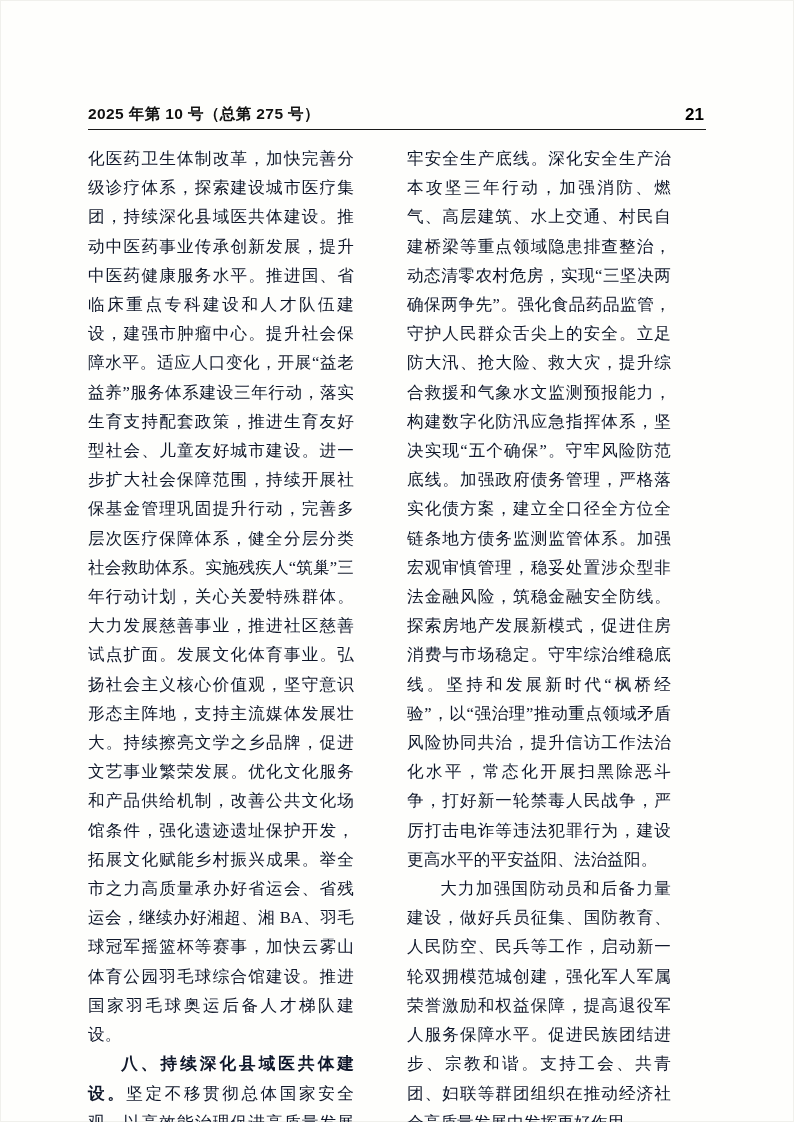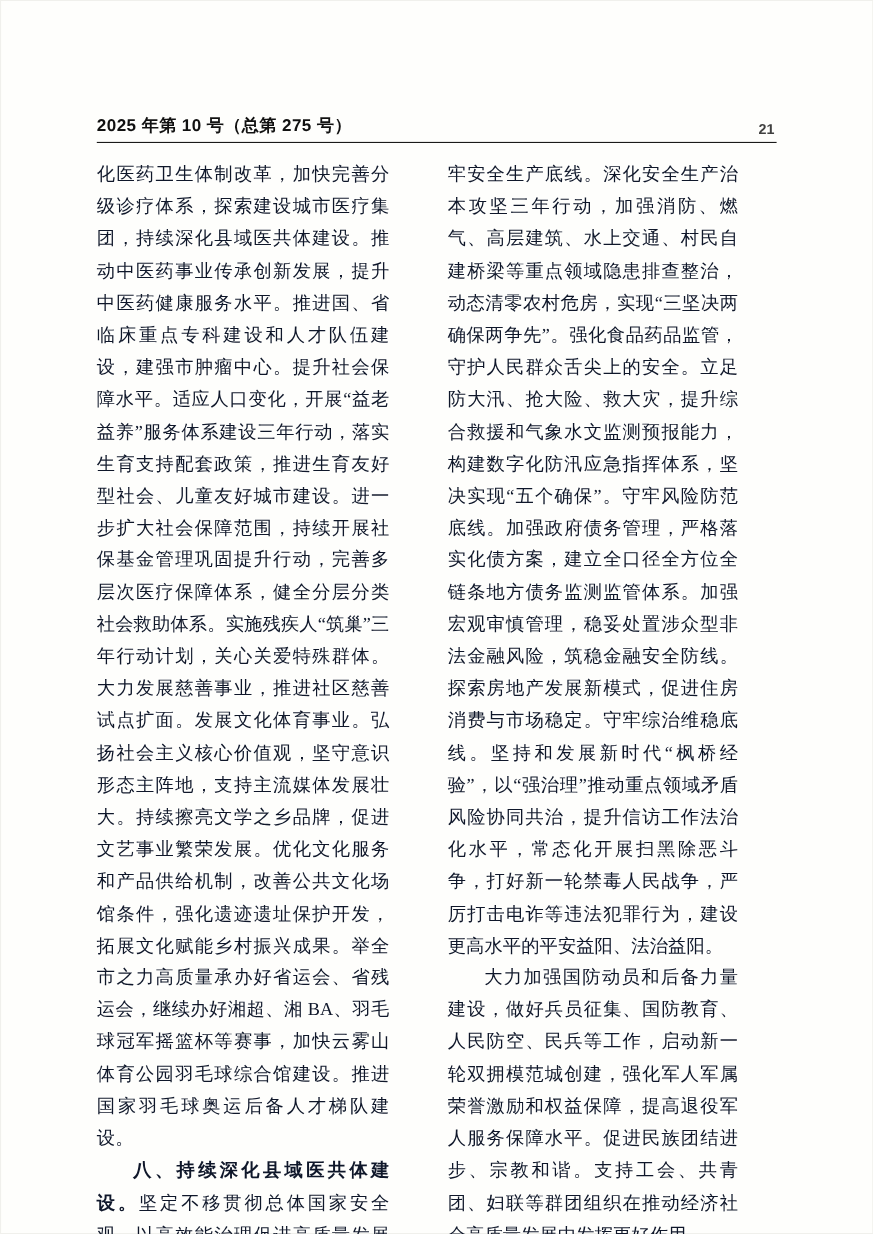--- a/index.html
+++ b/index.html
@@ -40,22 +40,22 @@
   .header-left {
     font-family: "Liberation Sans", sans-serif;
     font-weight: bold;
     font-size: 15.5px;
     letter-spacing: 0.4px;
     color: #111;
   }
   .header-right {
     font-family: "Liberation Sans", sans-serif;
     font-weight: bold;
-    font-size: 13px;
-    color: #404040;
+    font-size: 17px;
+    color: #000000;
     padding-right: 2px;
   }
   .columns {
     display: flex;
     gap: 0px;
     position: relative;
   }
   .col {
     width: 282px;
     box-sizing: border-box;

